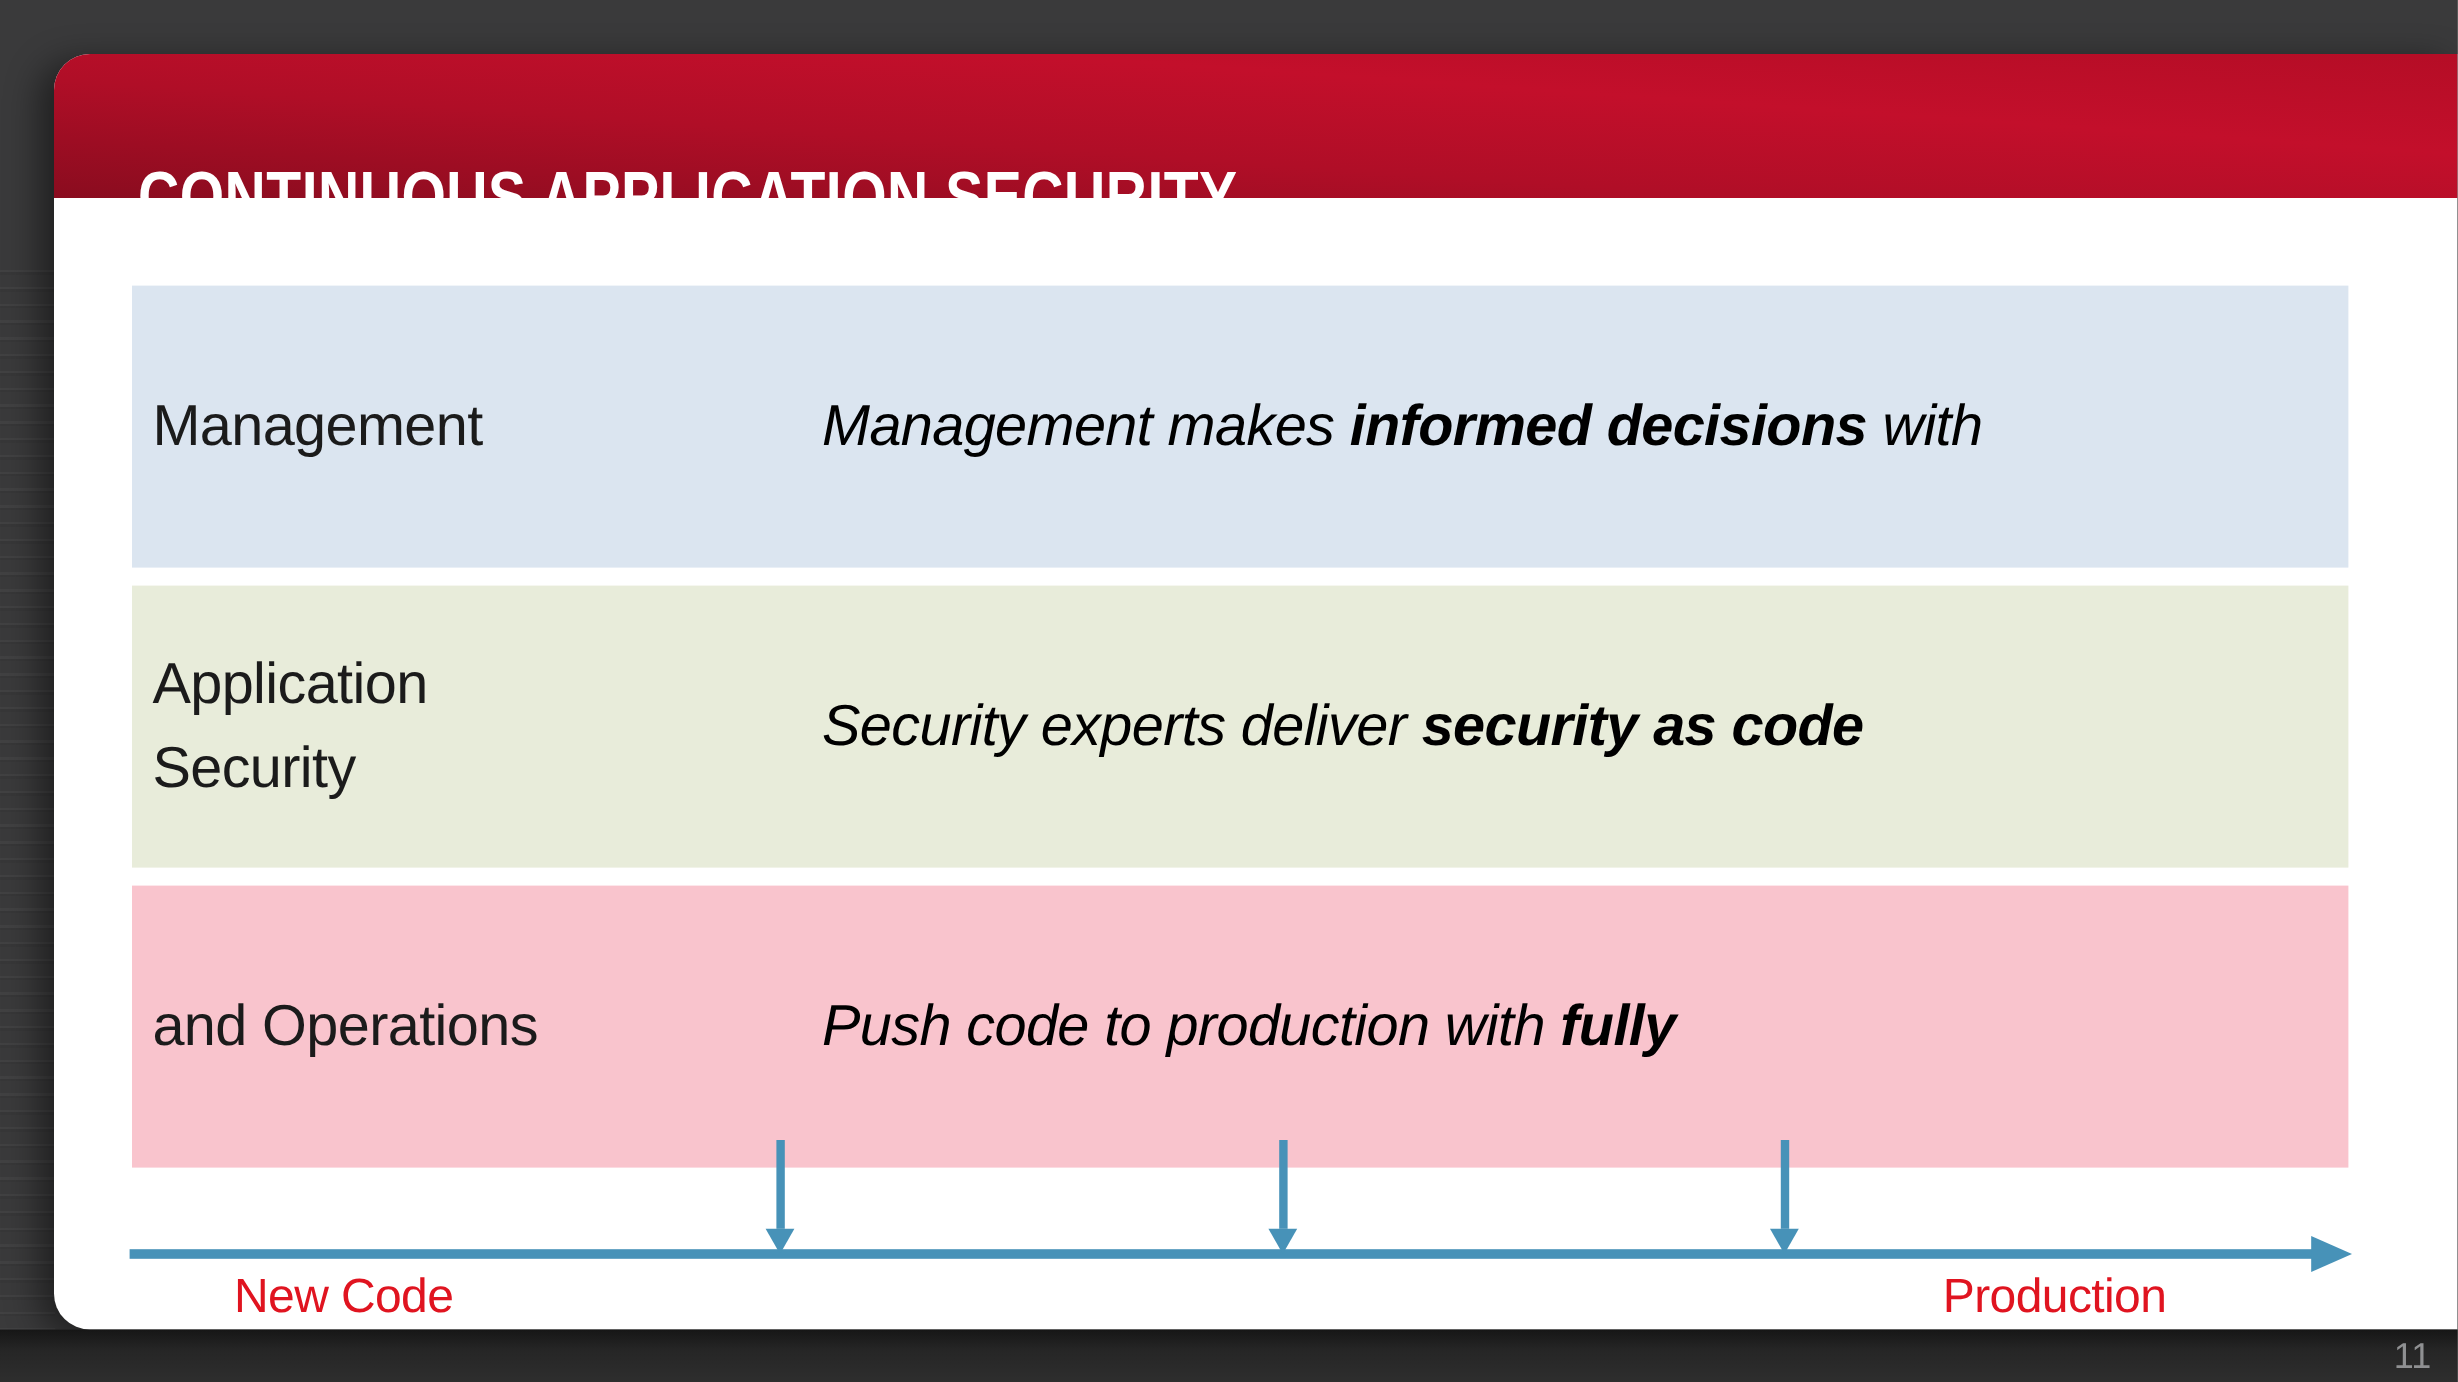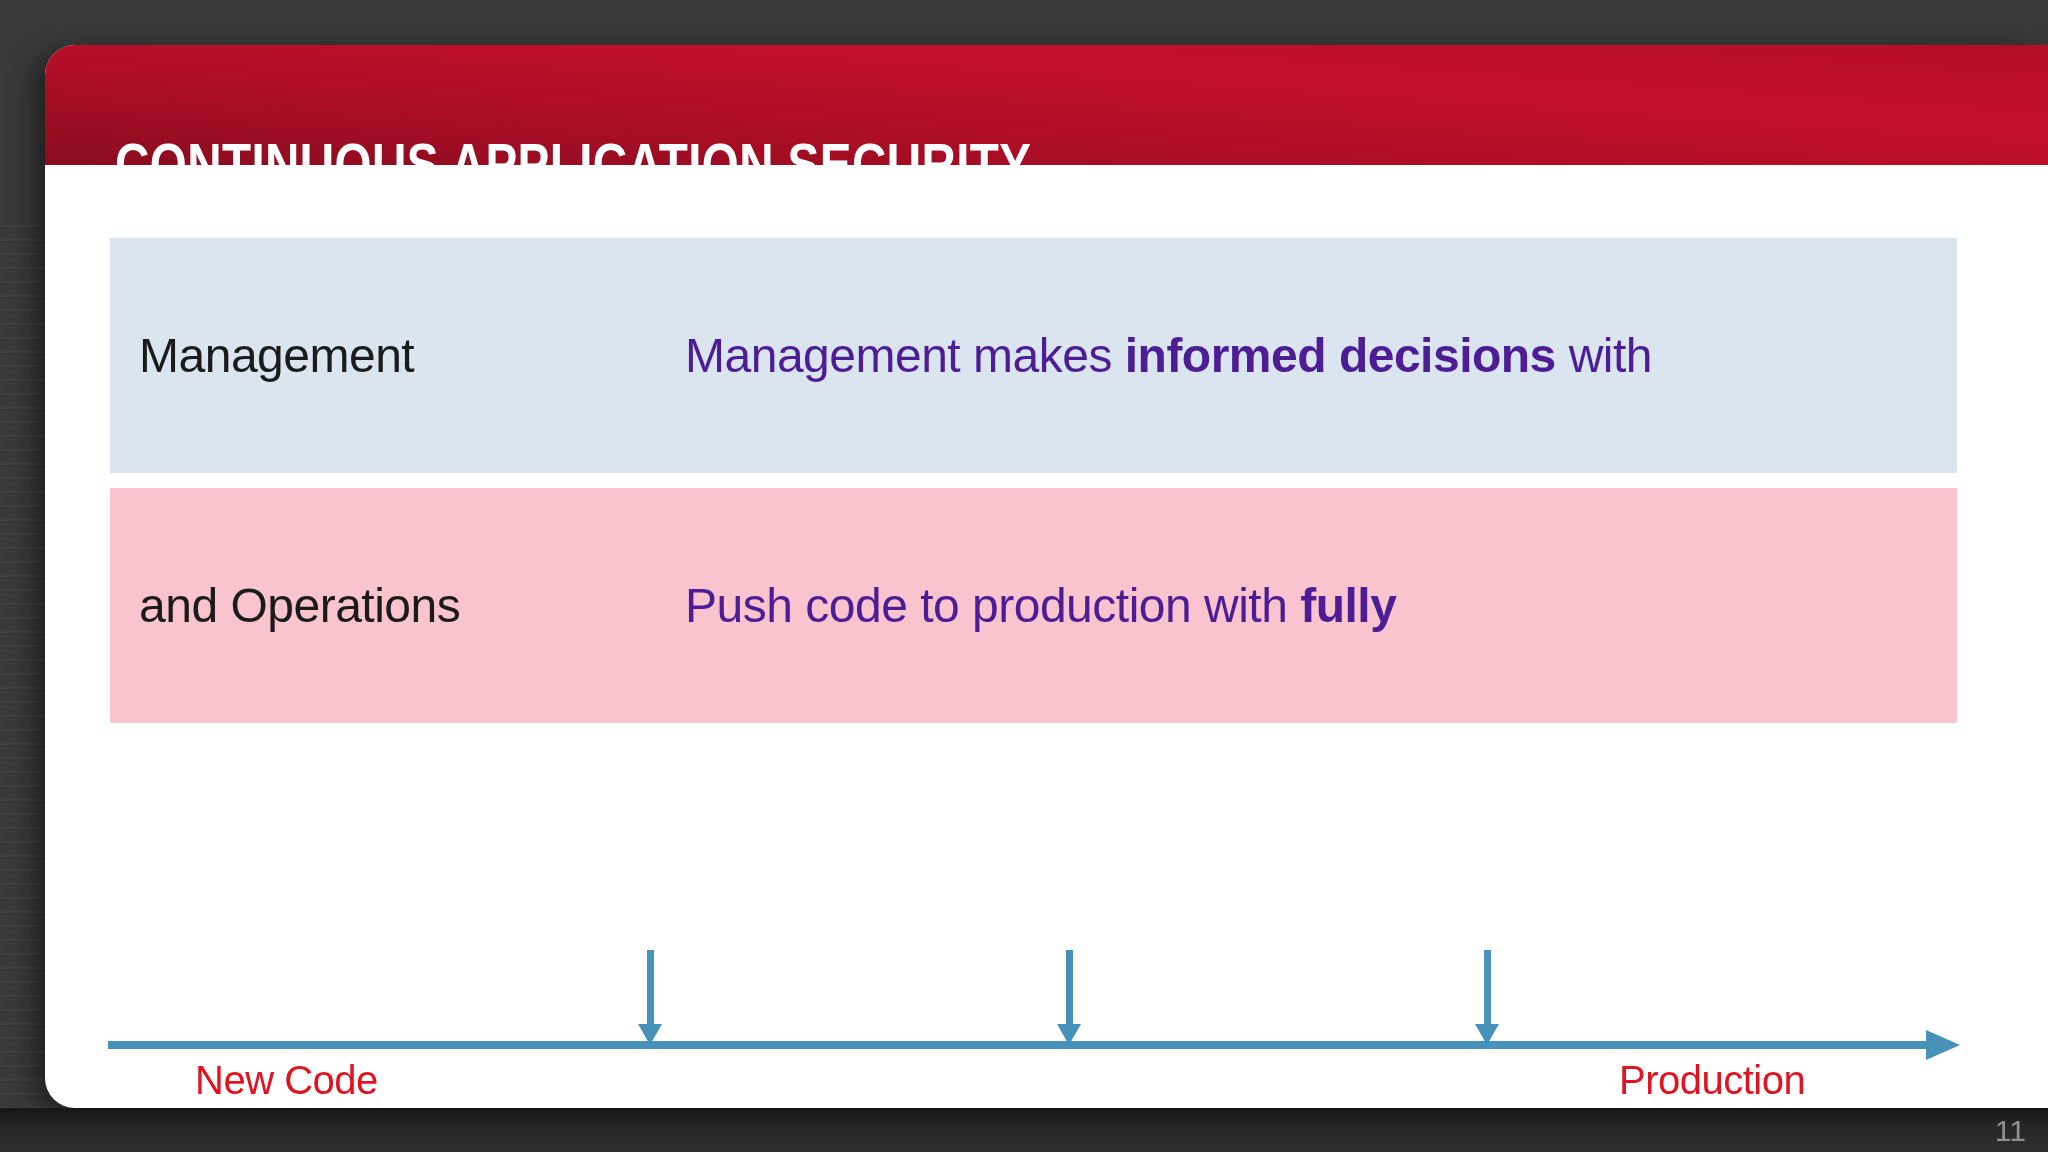--- a/index.html
+++ b/index.html
@@ -48,25 +48,24 @@
     display: grid;
     grid-template-columns: 558px 1fr;
     align-items: center;
     height: 235px;
     margin-bottom: 15px;
     padding-left: 17px;
   }
   .row-label {
     color: #1b1b1b; font-size: 48px; line-height: 70px;
     letter-spacing: -0.5px;
-    margin-left: 12px;
   }
   .row-desc {
-    color: #4c1d95; font-size: 48px; line-height: 72px;
-    letter-spacing: -0.5px; padding-right: 40px;
+    color: #000000; font-size: 48px; line-height: 72px;
+    letter-spacing: -0.5px; padding-right: 40px; font-style: italic;
   }
   .row-desc .bold { font-weight: bold; }
 
   
   .timeline-line {
     position: absolute; left: 63px; top: 996px;
     width: 1820px; height: 8px;
     background: var(--arrow-color, #4792b8);
   }
   .timeline-head {
@@ -122,20 +121,29 @@
 
     <div class="rows" id="rows">
         <div class="row" style="background: rgb(219, 229, 240);">
           <div class="row-label">
             <div>Management</div>
           </div>
           <div class="row-desc">
             <div class="desc-line"><span>Management makes </span><span class="bold">informed decisions</span><span> with</span></div>
           </div>
         </div>
+        <div class="row" style="background: rgb(232, 236, 218);">
+          <div class="row-label">
+            <div>Application</div>
+            <div>Security</div>
+          </div>
+          <div class="row-desc">
+            <div class="desc-line"><span>Security experts deliver </span><span class="bold">security as code</span></div>
+          </div>
+        </div>
         <div class="row" style="background: rgb(249, 196, 205);">
           <div class="row-label">
             <div>and Operations</div>
           </div>
           <div class="row-desc">
             <div class="desc-line"><span>Push code to production with </span><span class="bold">fully</span></div>
           </div>
         </div>
       </div>
 

